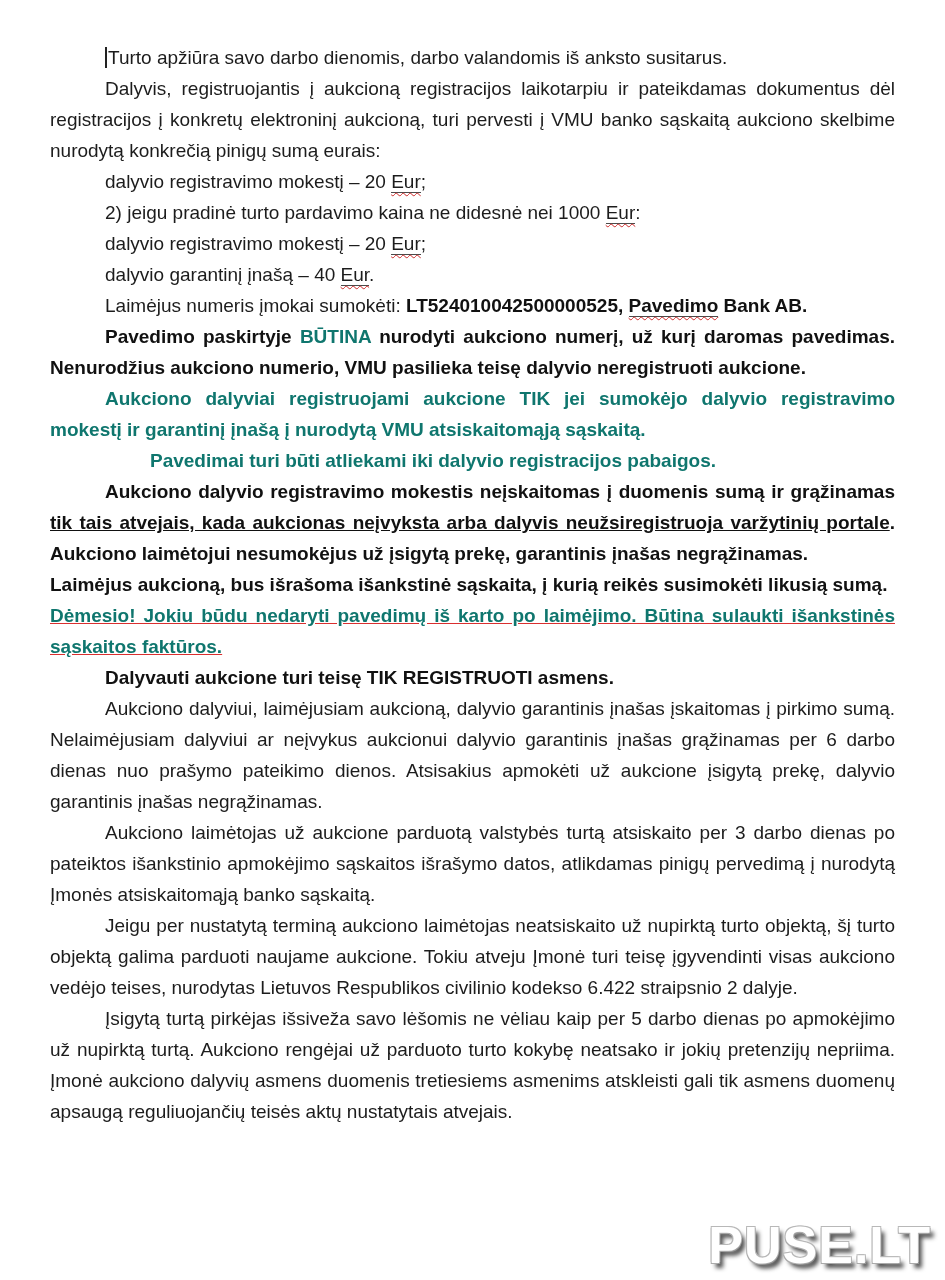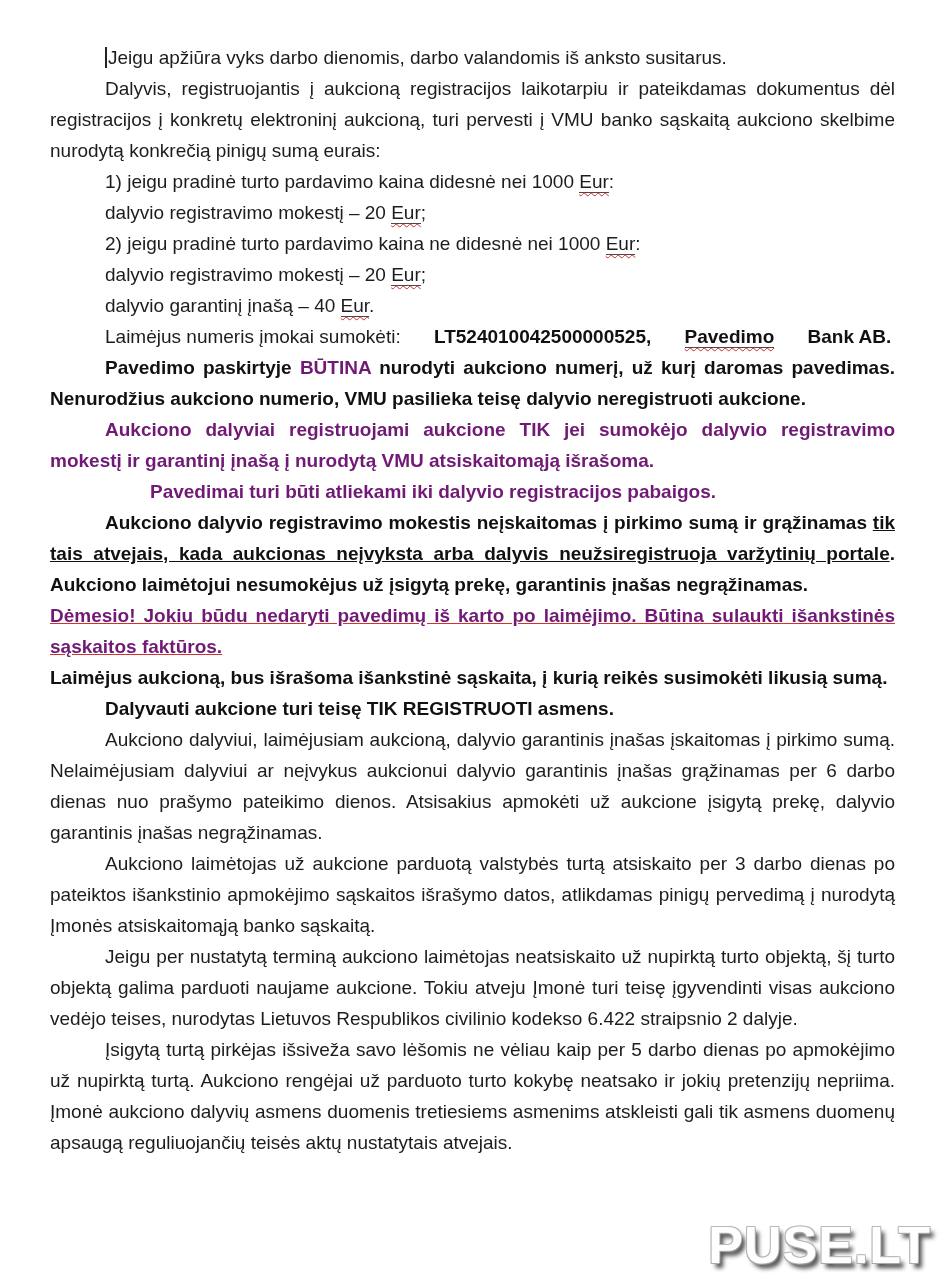--- a/index.html
+++ b/index.html
@@ -6,22 +6,22 @@
   body{
     width:945px;height:1280px;background:#ffffff;overflow:hidden;position:relative;
     font-family:"Liberation Sans","DejaVu Sans",sans-serif;color:#1c1c1c;
   }
   .page{position:absolute;inset:0;background:#ffffff;}
   .doc{position:absolute;left:50px;top:42px;width:845px;font-size:19px;line-height:31px;}
   p.para{margin:0;text-align:justify;}
   p.noind{text-indent:0;}
   p.ind{text-indent:55px;}
   p.ind2{text-indent:100px;}
-  .b{font-weight:bold;color:#111;margin-left:28px;}
-  .red{color:#701a75;}
+  .b{font-weight:bold;color:#111;}
+  .red{color:#0f766e;}
   .u{text-decoration:underline;}
   .red.u{text-decoration-color:#d92f2f;}
   .wavy{
     text-decoration:underline wavy #cc2a2a;
     text-decoration-thickness:1px;
     text-underline-offset:4px;
     border-bottom:1.5px solid #4a4a4a;
   }
   .cursor{
     display:inline-block;width:0;height:21px;border-left:2px solid #222;
@@ -35,34 +35,33 @@
       -1px -1px 0 #b8b8b8, 1px -1px 0 #b8b8b8,
       -1px 1px 0 #ababab, 1px 1px 0 #9a9a9a,
       4px 5px 4px rgba(75,75,75,0.95);
   }
 </style>
 </head>
 <body>
 
 <div class="page">
   <div class="doc">
-      <p class="para ind"><span class="cursor"></span><span class="">Jeigu apžiūra vyks darbo dienomis, darbo valandomis iš anksto susitarus.</span></p>
+      <p class="para ind"><span class="cursor"></span><span class="">Turto apžiūra savo darbo dienomis, darbo valandomis iš anksto susitarus.</span></p>
       <p class="para ind"><span class="">Dalyvis, registruojantis į aukcioną registracijos laikotarpiu ir pateikdamas dokumentus dėl registracijos į konkretų elektroninį aukcioną, turi pervesti į VMU banko sąskaitą aukciono skelbime nurodytą konkrečią pinigų sumą eurais:</span></p>
-      <p class="para ind"><span class="">1)  jeigu pradinė turto pardavimo kaina didesnė nei 1000 </span><span class="wavy">Eur</span><span class="">:</span></p>
       <p class="para ind"><span class="">dalyvio registravimo mokestį – 20 </span><span class="wavy">Eur</span><span class="">;</span></p>
       <p class="para ind"><span class="">2)  jeigu pradinė turto pardavimo kaina ne didesnė nei 1000 </span><span class="wavy">Eur</span><span class="">:</span></p>
       <p class="para ind"><span class="">dalyvio registravimo mokestį – 20 </span><span class="wavy">Eur</span><span class="">;</span></p>
       <p class="para ind"><span class="">dalyvio garantinį įnašą – 40 </span><span class="wavy">Eur</span><span class="">.</span></p>
       <p class="para ind"><span class="">Laimėjus numeris įmokai sumokėti: </span><span class="b ">LT524010042500000525, </span><span class="b wavy">Pavedimo</span><span class="b "> Bank AB.</span></p>
       <p class="para ind b"><span class="">Pavedimo paskirtyje </span><span class="red ">BŪTINA</span><span class=""> nurodyti aukciono numerį, už kurį daromas pavedimas. Nenurodžius aukciono numerio, VMU pasilieka teisę dalyvio neregistruoti aukcione.</span></p>
-      <p class="para ind b red"><span class="">Aukciono dalyviai registruojami aukcione TIK jei sumokėjo dalyvio registravimo mokestį ir garantinį įnašą į nurodytą VMU atsiskaitomąją išrašoma.</span></p>
+      <p class="para ind b red"><span class="">Aukciono dalyviai registruojami aukcione TIK jei sumokėjo dalyvio registravimo mokestį ir garantinį įnašą į nurodytą VMU atsiskaitomąją sąskaitą.</span></p>
       <p class="para ind2 b red"><span class="">Pavedimai turi būti atliekami iki dalyvio registracijos pabaigos.</span></p>
-      <p class="para ind b"><span class="">Aukciono dalyvio registravimo mokestis neįskaitomas į pirkimo sumą ir grąžinamas </span><span class="u ">tik tais atvejais, kada aukcionas neįvyksta arba  dalyvis neužsiregistruoja varžytinių portale</span><span class="">. Aukciono laimėtojui nesumokėjus už įsigytą prekę, garantinis įnašas negrąžinamas.</span></p>
+      <p class="para ind b"><span class="">Aukciono dalyvio registravimo mokestis neįskaitomas į duomenis sumą ir grąžinamas </span><span class="u ">tik tais atvejais, kada aukcionas neįvyksta arba  dalyvis neužsiregistruoja varžytinių portale</span><span class="">. Aukciono laimėtojui nesumokėjus už įsigytą prekę, garantinis įnašas negrąžinamas.</span></p>
+      <p class="para noind b"><span class="">Laimėjus aukcioną, bus išrašoma išankstinė sąskaita, į kurią reikės susimokėti likusią sumą.</span></p>
       <p class="para noind b red u"><span class="">Dėmesio! Jokiu būdu nedaryti pavedimų iš karto po laimėjimo. Būtina sulaukti išankstinės sąskaitos faktūros.</span></p>
-      <p class="para noind b"><span class="">Laimėjus aukcioną, bus išrašoma išankstinė sąskaita, į kurią reikės susimokėti likusią sumą.</span></p>
       <p class="para ind b"><span class="">Dalyvauti aukcione turi teisę TIK REGISTRUOTI asmens.</span></p>
       <p class="para ind"><span class="">Aukciono dalyviui, laimėjusiam aukcioną, dalyvio garantinis įnašas įskaitomas į pirkimo sumą. Nelaimėjusiam dalyviui ar neįvykus aukcionui dalyvio garantinis įnašas grąžinamas per 6 darbo dienas nuo prašymo pateikimo dienos. Atsisakius apmokėti už aukcione įsigytą prekę, dalyvio garantinis įnašas negrąžinamas.</span></p>
       <p class="para ind"><span class="">Aukciono laimėtojas už aukcione parduotą valstybės turtą atsiskaito per 3 darbo dienas po pateiktos išankstinio apmokėjimo sąskaitos išrašymo datos, atlikdamas pinigų pervedimą į nurodytą Įmonės atsiskaitomąją banko sąskaitą.</span></p>
       <p class="para ind"><span class="">Jeigu per nustatytą terminą aukciono laimėtojas neatsiskaito už nupirktą turto objektą, šį turto objektą galima parduoti naujame aukcione. Tokiu atveju Įmonė turi teisę įgyvendinti visas aukciono vedėjo teises, nurodytas Lietuvos Respublikos civilinio kodekso 6.422 straipsnio 2 dalyje.</span></p>
       <p class="para ind"><span class="">Įsigytą turtą pirkėjas išsiveža savo lėšomis ne vėliau kaip per 5 darbo dienas po apmokėjimo už nupirktą turtą. Aukciono rengėjai už parduoto turto kokybę neatsako ir jokių pretenzijų nepriima. Įmonė aukciono dalyvių asmens duomenis tretiesiems asmenims atskleisti gali tik asmens duomenų apsaugą reguliuojančių teisės aktų nustatytais atvejais.</span></p>
     </div>
   <div class="watermark">
     <div>PUSE.LT</div>
   </div>
 </div>

